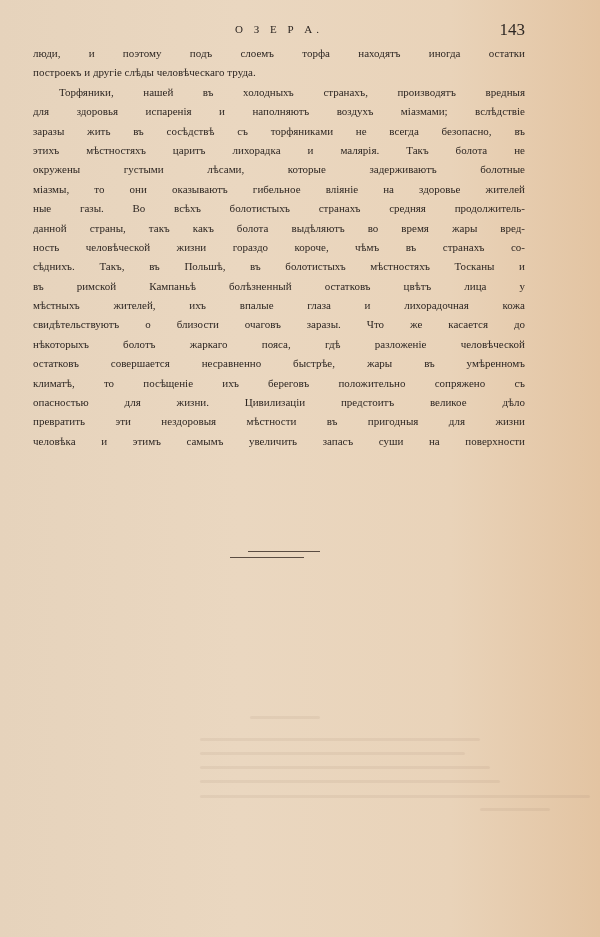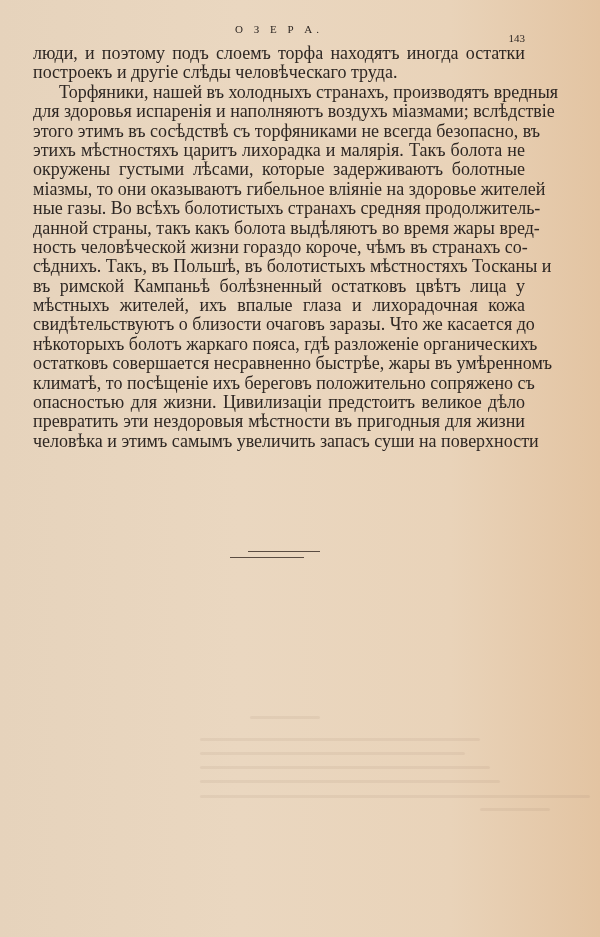--- a/index.html
+++ b/index.html
@@ -15,27 +15,26 @@
   }
   .running-head {
     position: absolute; top: 20px; left: 33px; width: 492px; height: 20px;
   }
   .running-title {
     position: absolute; left: 0; right: 0; text-align: center;
     font-size: 11px; letter-spacing: 4px; top: 3px;
     font-family: "Liberation Serif", serif;
   }
   .page-number {
-    position: absolute; right: 0; top: 0; font-size: 11px;
+    position: absolute; right: 0; top: 0; font-size: 17px;
     font-family: "Liberation Serif", serif;
-    margin-top: 12px;
   }
   .body-text {
     position: absolute; left: 33px; top: 44px; width: 492px;
-    font-size: 18px; line-height: 19.4px;
+    font-size: 11px; line-height: 19.4px;
     font-family: "Liberation Serif", serif;
   }
   .line {
     display: block; white-space: nowrap; height: 19.4px;
     text-align: justify; text-align-last: justify;
   }
   .line.indent { padding-left: 26px; }
   .line.last { text-align-last: left; }
   .rule {
     position: absolute; height: 1px; background: #5a4c42;
@@ -53,32 +52,32 @@
   <div class="running-head">
     <div class="running-title">О З Е Р А.</div>
     <div class="page-number">143</div>
   </div>
 
   <div class="body-text">
     <span class="line">люди, и поэтому подъ слоемъ торфа находятъ иногда остатки</span>
     <span class="line last">построекъ и другіе слѣды человѣческаго труда.</span>
     <span class="line indent">Торфяники, нашей въ холодныхъ странахъ, производятъ вредныя</span>
     <span class="line">для здоровья испаренія и наполняютъ воздухъ міазмами; вслѣдствіе</span>
-    <span class="line">этого этимъ въ сосѣдствѣ съ торфяниками не всегда безопасно, въ</span>
+    <span class="line">заразы жить въ сосѣдствѣ съ торфяниками не всегда безопасно, въ</span>
     <span class="line">этихъ мѣстностяхъ царитъ лихорадка и малярія. Такъ болота не</span>
     <span class="line">окружены густыми лѣсами, которые задерживаютъ болотные</span>
     <span class="line">міазмы, то они оказываютъ гибельное вліяніе на здоровье жителей</span>
     <span class="line">ные газы. Во всѣхъ болотистыхъ странахъ средняя продолжитель-</span>
     <span class="line">данной страны, такъ какъ болота выдѣляютъ во время жары вред-</span>
     <span class="line">ность человѣческой жизни гораздо короче, чѣмъ въ странахъ со-</span>
     <span class="line">сѣднихъ. Такъ, въ Польшѣ, въ болотистыхъ мѣстностяхъ Тосканы и</span>
     <span class="line">въ римской Кампаньѣ болѣзненный остатковъ цвѣтъ лица у</span>
     <span class="line">мѣстныхъ жителей, ихъ впалые глаза и лихорадочная кожа</span>
     <span class="line">свидѣтельствуютъ о близости очаговъ заразы. Что же касается до</span>
-    <span class="line">нѣкоторыхъ болотъ жаркаго пояса, гдѣ разложеніе органическихъ</span>
+    <span class="line">нѣкоторыхъ болотъ жаркаго пояса, гдѣ разложеніе человѣческой</span>
     <span class="line">остатковъ совершается несравненно быстрѣе, жары въ умѣренномъ</span>
     <span class="line">климатѣ, то посѣщеніе ихъ береговъ положительно сопряжено съ</span>
     <span class="line">опасностью для жизни. Цивилизаціи предстоитъ великое дѣло</span>
     <span class="line">превратить эти нездоровыя мѣстности въ пригодныя для жизни</span>
     <span class="line">человѣка и этимъ самымъ увеличить запасъ суши на поверхности</span>
   </div>
 
   <div class="rule" style="left:248px; top:551px; width:72px;"></div>
   <div class="rule" style="left:230px; top:557px; width:74px;"></div>
 

